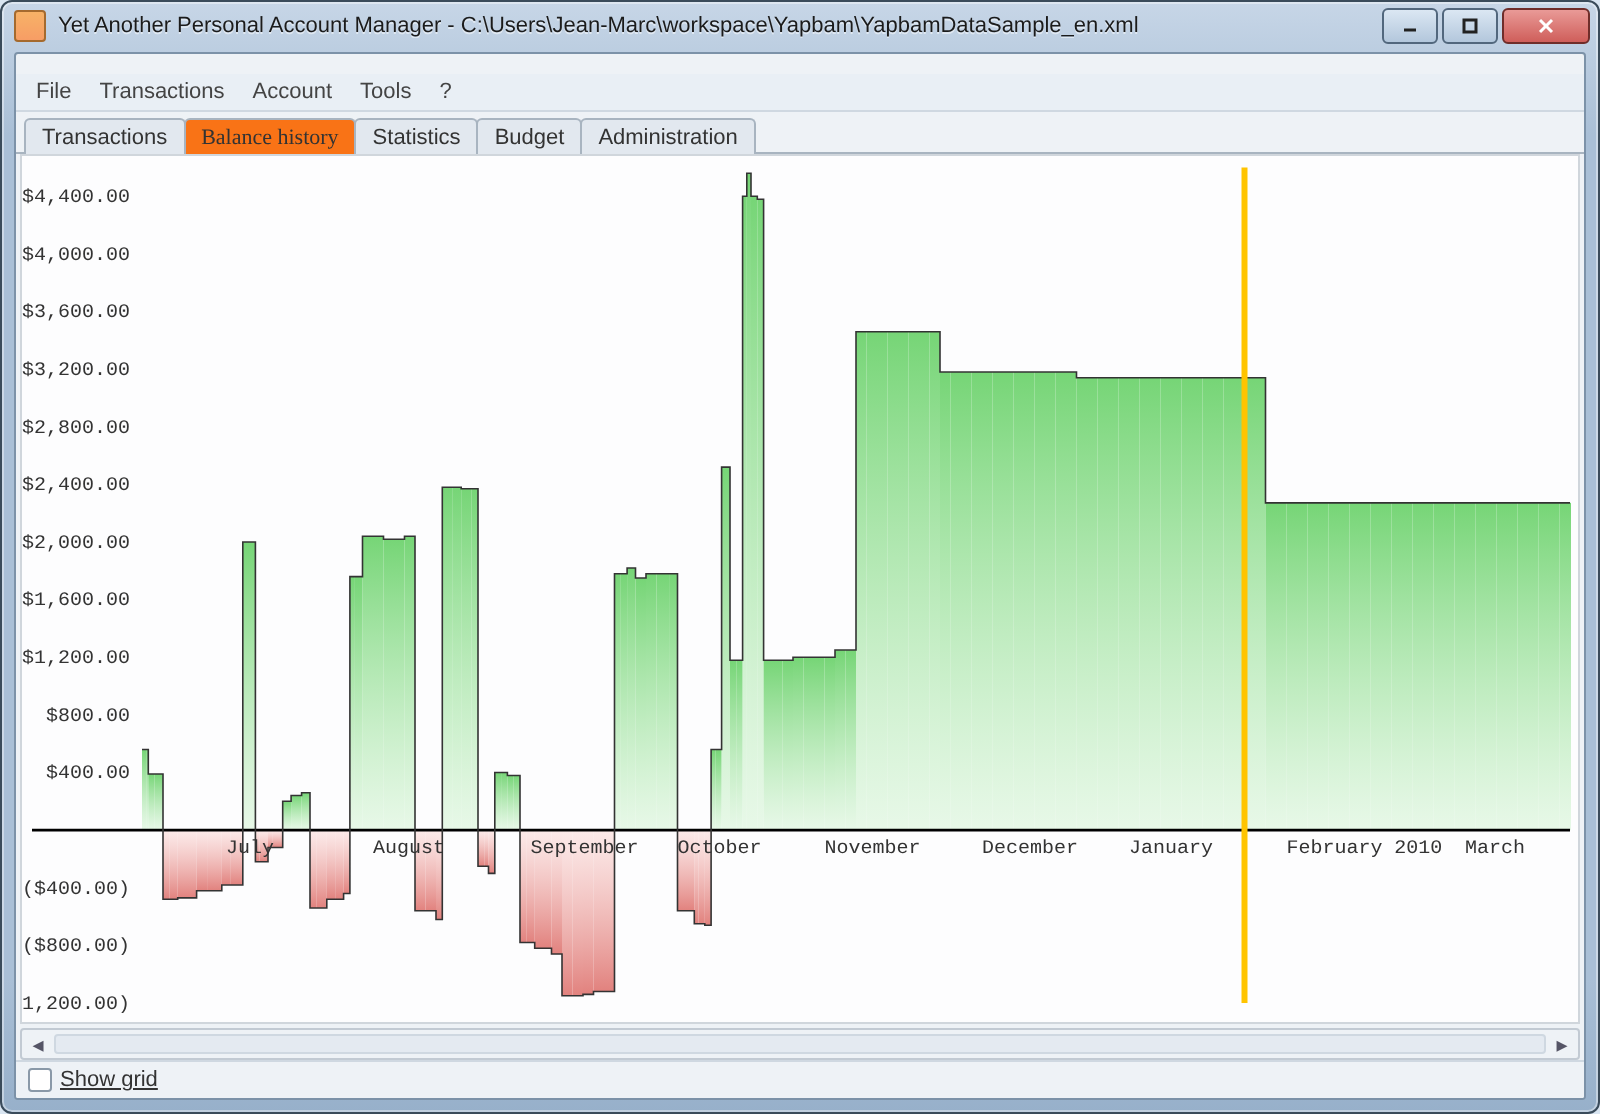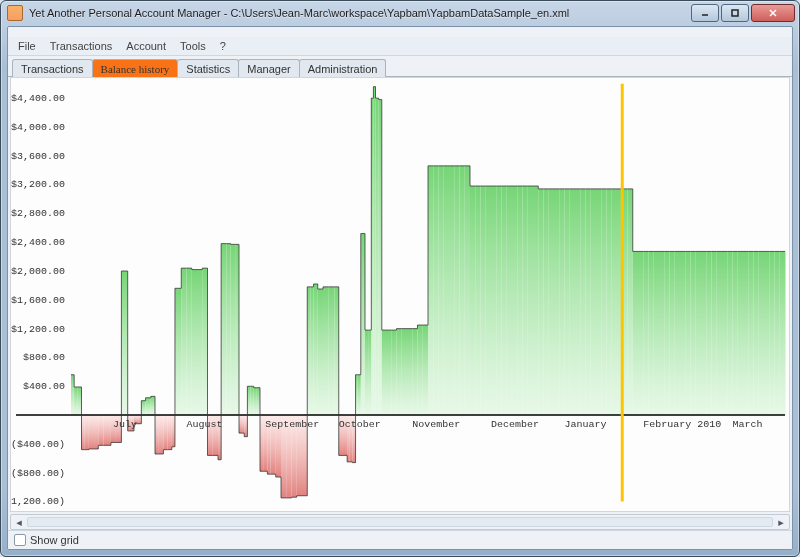--- a/index.html
+++ b/index.html
@@ -118,21 +118,21 @@
   .hscroll .track { flex:1 1 auto; height: 10px; margin:0 2px; background: #e4eaf1; border: 1px solid #cfd8e1; border-radius:2px; }
 
   .statusbar {
     height: 20px;
     border-top: 1px solid #cfd8e1;
     display:flex; align-items:center;
     padding: 0 6px;
     background: #eef2f6;
   }
   .statusbar .status-center { flex: 1 1 auto; text-align: center; color:#333; }
-  .showgridwrap { display:flex; align-items:center; gap:4px; color:#333; }
+  .showgridwrap { display:flex; align-items:center; gap:4px; color:#333;text-decoration:underline; }
   .checkbox {
     width: 12px; height: 12px;
     border: 1px solid #8a99a8;
     background: #fff;
     border-radius: 2px;
     display:inline-block;
   }
 
   .chartlabel { font-size: 10px; fill: #333; }
 </style>
@@ -170,21 +170,21 @@
       <div class="menuitem">Transactions</div>
       <div class="menuitem">Account</div>
       <div class="menuitem">Tools</div>
       <div class="menuitem">?</div>
     </div>
 
     <div class="tabbar">
       <div class="tab">Transactions</div>
       <div class="tab active">Balance history</div>
       <div class="tab">Statistics</div>
-      <div class="tab">Manager</div>
+      <div class="tab">Budget</div>
       <div class="tab">Administration</div>
     </div>
 
     <div class="chartarea">
       <svg id="chart-svg" viewBox="0 0 778 452" preserveAspectRatio="none">
           <defs>
             <linearGradient id="gpos" x1="0" y1="0" x2="0" y2="1">
               <stop offset="0%" stop-color="#6fd36f" stop-opacity="0.95"></stop>
               <stop offset="100%" stop-color="#d9f5d9" stop-opacity="0.6"></stop>
             </linearGradient>

